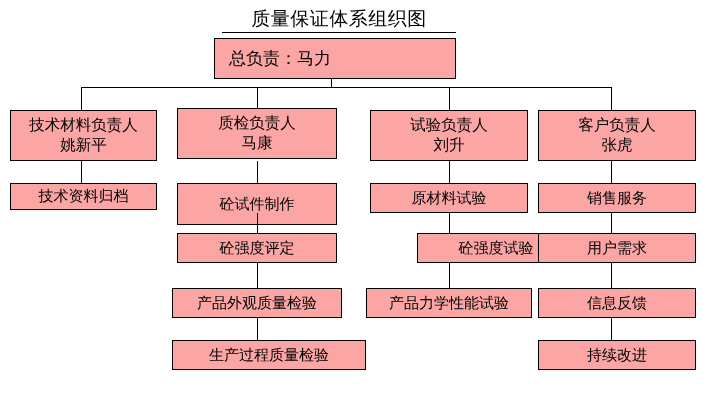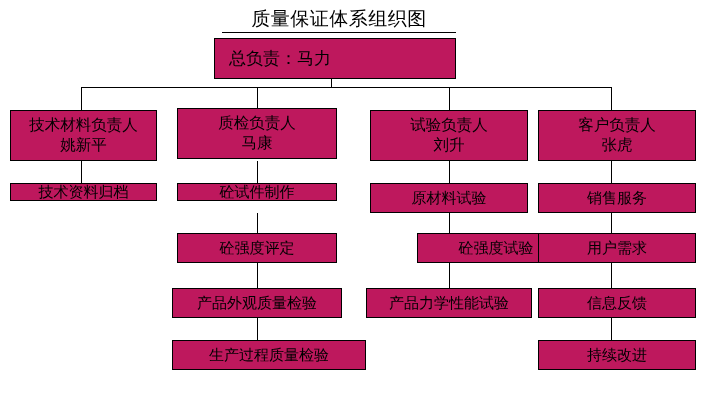--- a/index.html
+++ b/index.html
@@ -32,21 +32,21 @@
     letter-spacing: 0.5px;
     border-bottom: 1.5px solid #000;
     white-space: nowrap;
   }
 
   
   .node {
     position: absolute;
     box-sizing: border-box;
     border: 1.3px solid #000000;
-    background: #be185d;
+    background: #fca5a5;
     font-size: 15px;
     line-height: 1.25;
     display: flex;
     align-items: center;
     justify-content: center;
     text-align: center;
     white-space: pre-line;
   }
   .node.root-node {
     justify-content: flex-start;
@@ -83,26 +83,26 @@
   <div class="line-h" style="left:81px; top:87px; width:530px;"></div>
 
   <div class="line-v" style="left:81px;  top:87px; height:23px;"></div>
   <div class="line-v" style="left:257px; top:87px; height:23px;"></div>
   <div class="line-v" style="left:449px; top:87px; height:23px;"></div>
   <div class="line-v" style="left:611px; top:87px; height:23px;"></div>
 
   <div class="node head-node" style="left:10px; top:110px; width:147px; height:51px;">技术材料负责人
 姚新平</div>
   <div class="line-v" style="left:81px; top:161px; height:22px;"></div>
-  <div class="node" style="left:10px; top:183px; width:147px; height:18px;">技术资料归档</div>
+  <div class="node" style="left:10px; top:183px; width:147px; height:27px;">技术资料归档</div>
 
   <div class="node head-node" style="left:177px; top:108px; width:160px; height:51px;">质检负责人
 马康</div>
   <div class="line-v" style="left:257px; top:161px; height:22px;"></div>
-  <div class="node" style="left:177px; top:183px; width:160px; height:18px;">砼试件制作</div>
+  <div class="node" style="left:177px; top:183px; width:160px; height:42px;">砼试件制作</div>
   <div class="line-v" style="left:257px; top:213px; height:20px;"></div>
   <div class="node" style="left:177px; top:233px; width:160px; height:30px;">砼强度评定</div>
   <div class="line-v" style="left:257px; top:263px; height:25px;"></div>
   <div class="node" style="left:172px; top:288px; width:170px; height:30px;">产品外观质量检验</div>
   <div class="line-v" style="left:257px; top:318px; height:22px;"></div>
   <div class="node" style="left:172px; top:340px; width:194px; height:30px;">生产过程质量检验</div>
 
   <div class="node head-node" style="left:370px; top:110px; width:158px; height:51px;">试验负责人
 刘升</div>
   <div class="line-v" style="left:449px; top:161px; height:22px;"></div>

